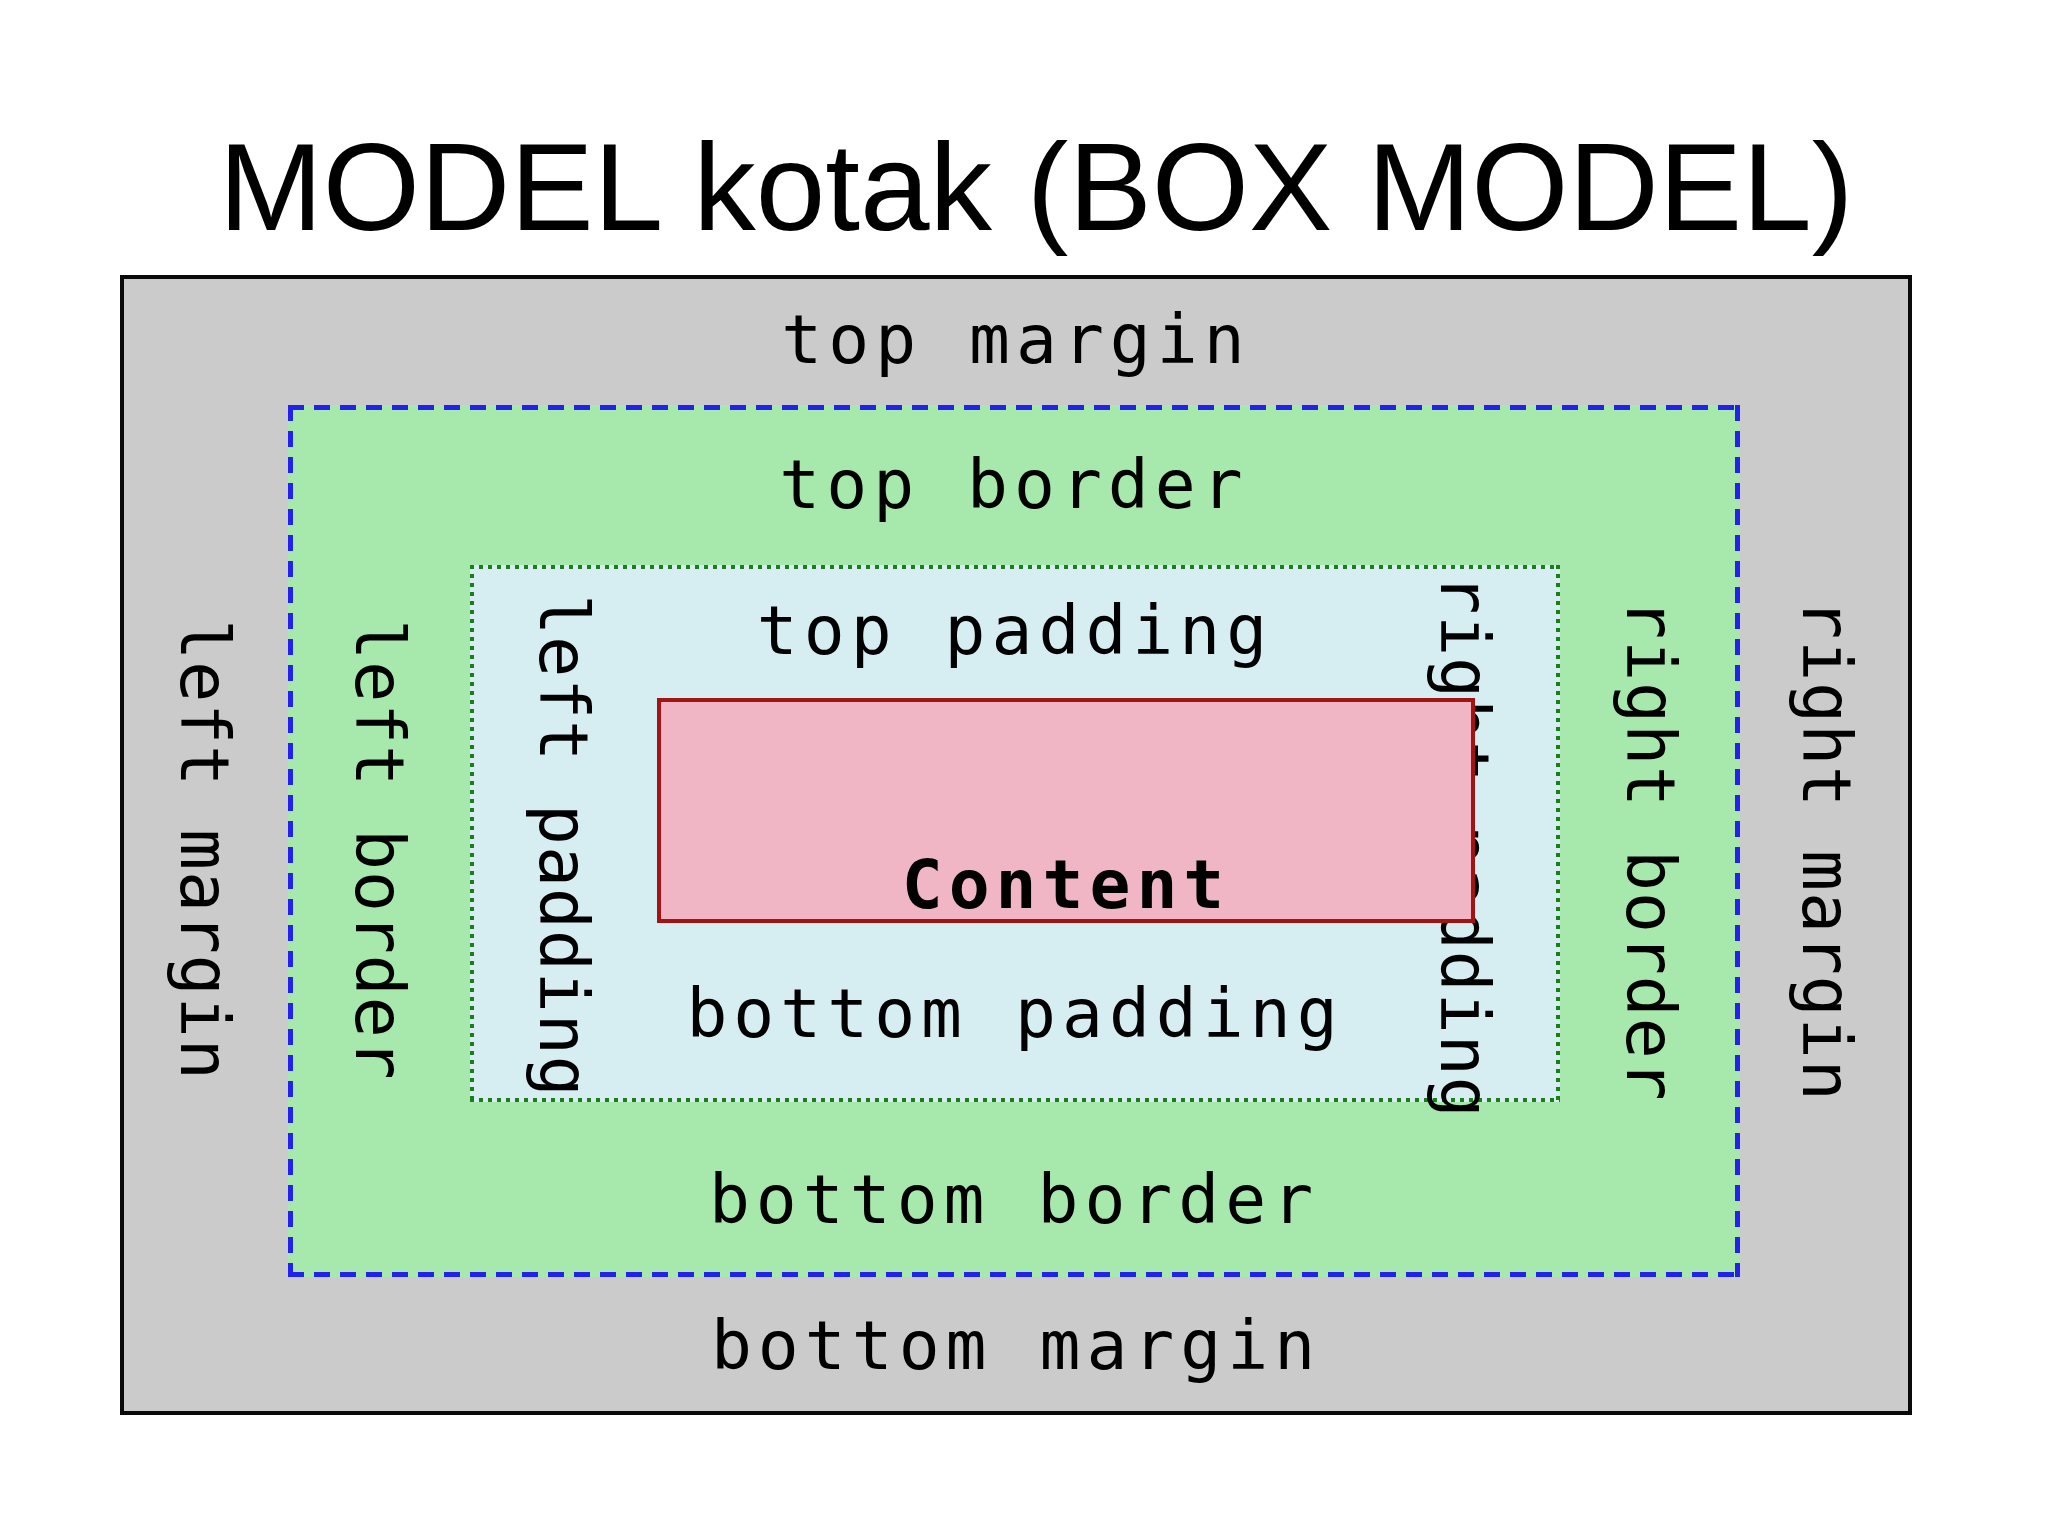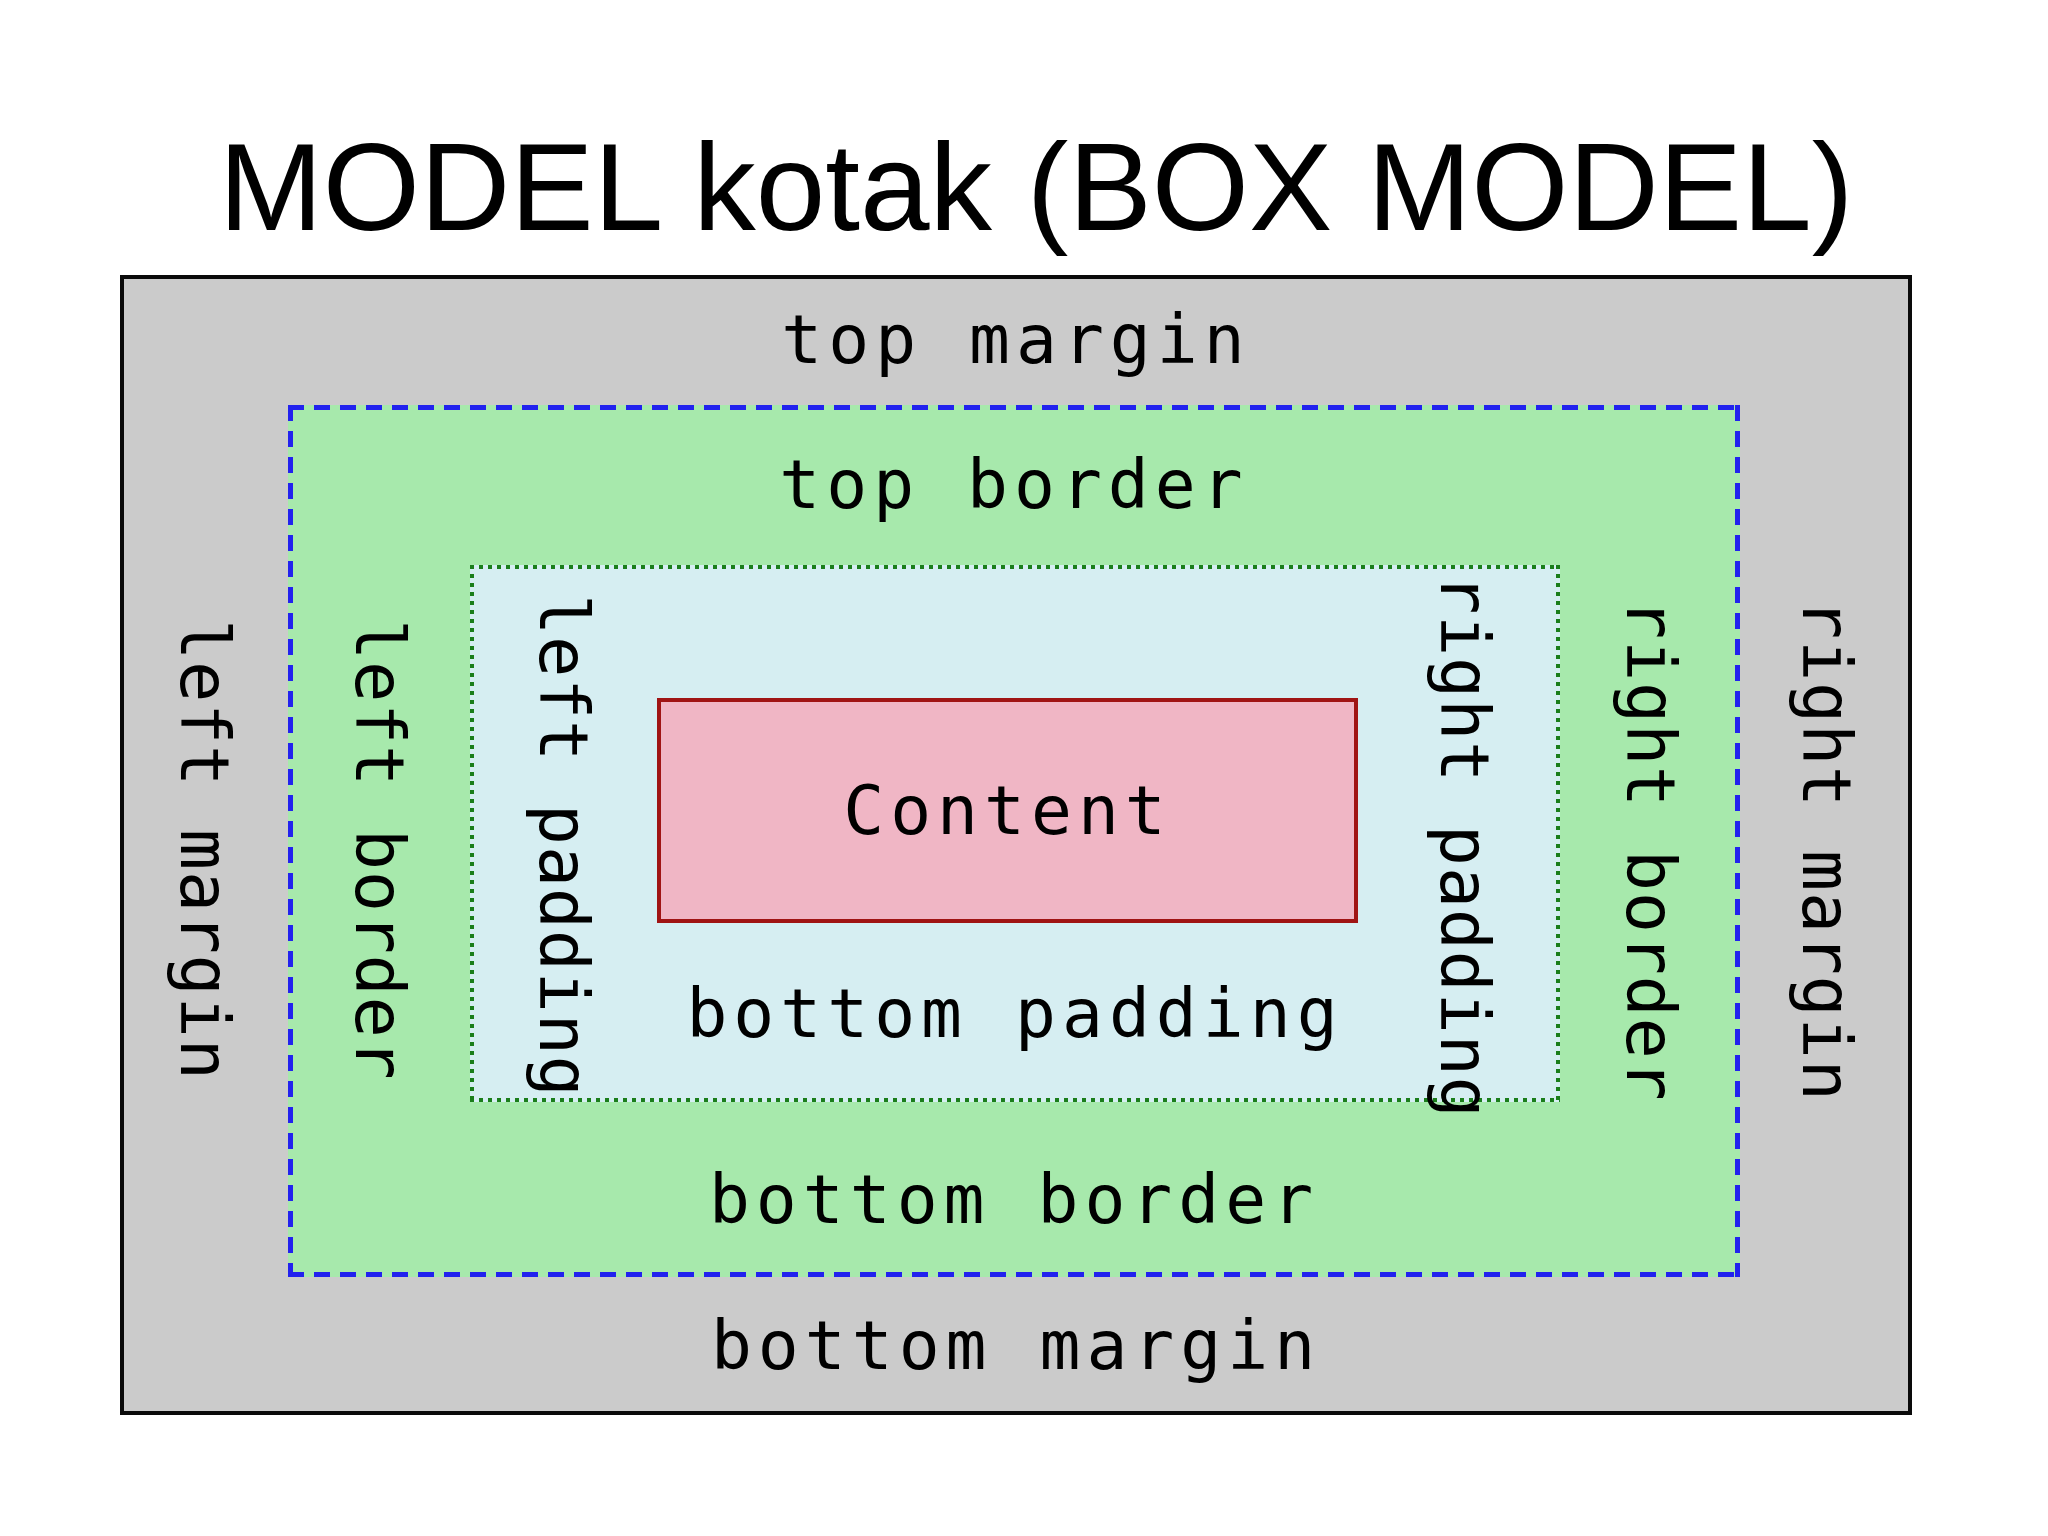--- a/index.html
+++ b/index.html
@@ -43,24 +43,24 @@
     background-image:
       repeating-linear-gradient(90deg,var(--padding-line,#1b7e1b) 0 4px,transparent 4px 9px),
       repeating-linear-gradient(90deg,var(--padding-line,#1b7e1b) 0 4px,transparent 4px 9px),
       repeating-linear-gradient(180deg,var(--padding-line,#1b7e1b) 0 4px,transparent 4px 9px),
       repeating-linear-gradient(180deg,var(--padding-line,#1b7e1b) 0 4px,transparent 4px 9px);
     background-size:100% 4px,100% 4px,4px 100%,4px 100%;
     background-position:0 0,0 100%,0 0,100% 0;
     background-repeat:no-repeat;
   }
   .content-box{
-    left:187px;top:133px;width:701px;height:225px;
+    left:187px;top:133px;width:818px;height:225px;
     background:var(--content-bg,#f0b6c5);
     border:4px solid var(--content-line,#a01414);
-    display:flex;align-items:center;justify-content:center;
+    display:flex;align-items:flex-end;justify-content:center;font-weight:bold;
   }
   .lbl{
     position:absolute;white-space:nowrap;
     font-size:68px;line-height:1;letter-spacing:6px;
     color:var(--text,#000000);
     transform:translate(-50%,-50%);
   }
   .lbl.vert{
     letter-spacing:1px;
     transform:translate(-50%,-50%) rotate(90deg);
@@ -82,20 +82,21 @@
     <div class="lbl vert" style="left:80px;top:571px">left margin</div>
     <div class="lbl vert" style="left:1702px;top:571px">right margin</div>
 
     <div class="area border-area">
       <div class="lbl" style="left:726px;top:795px">bottom border</div>
       <div class="lbl" style="left:726px;top:80px">top border</div>
       <div class="lbl vert" style="left:91px;top:445px">left border</div>
       <div class="lbl vert" style="left:1362px;top:445px">right border</div>
 
       <div class="area padding-area">
+        <div class="lbl" style="left:545px;top:66px">top padding</div>
         <div class="lbl" style="left:545px;top:449px">bottom padding</div>
         <div class="lbl vert" style="left:93px;top:281px">left padding</div>
         <div class="lbl vert" style="left:994px;top:281px">right padding</div>
 
         <div class="area content-box">
           <div class="lbl content-lbl">Content</div>
         </div>
       </div>
     </div>
   </div>

